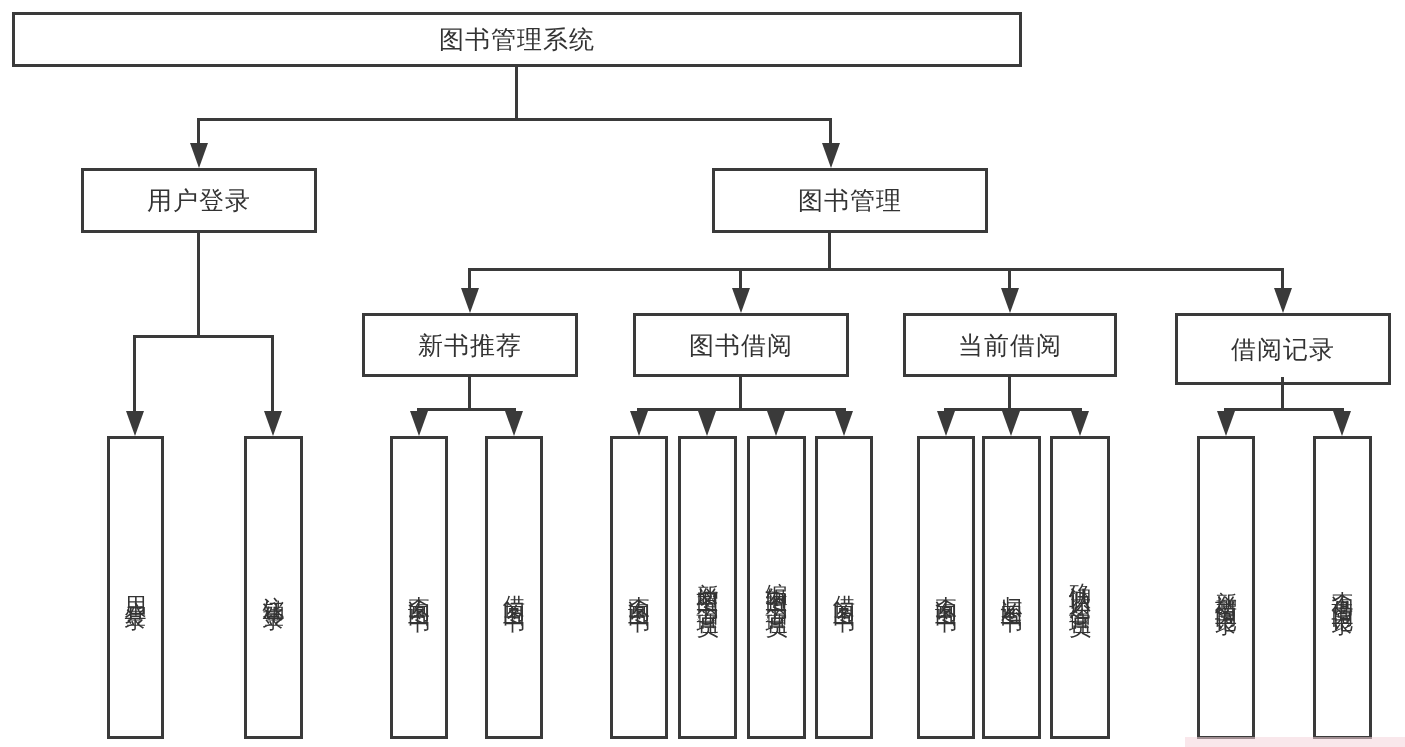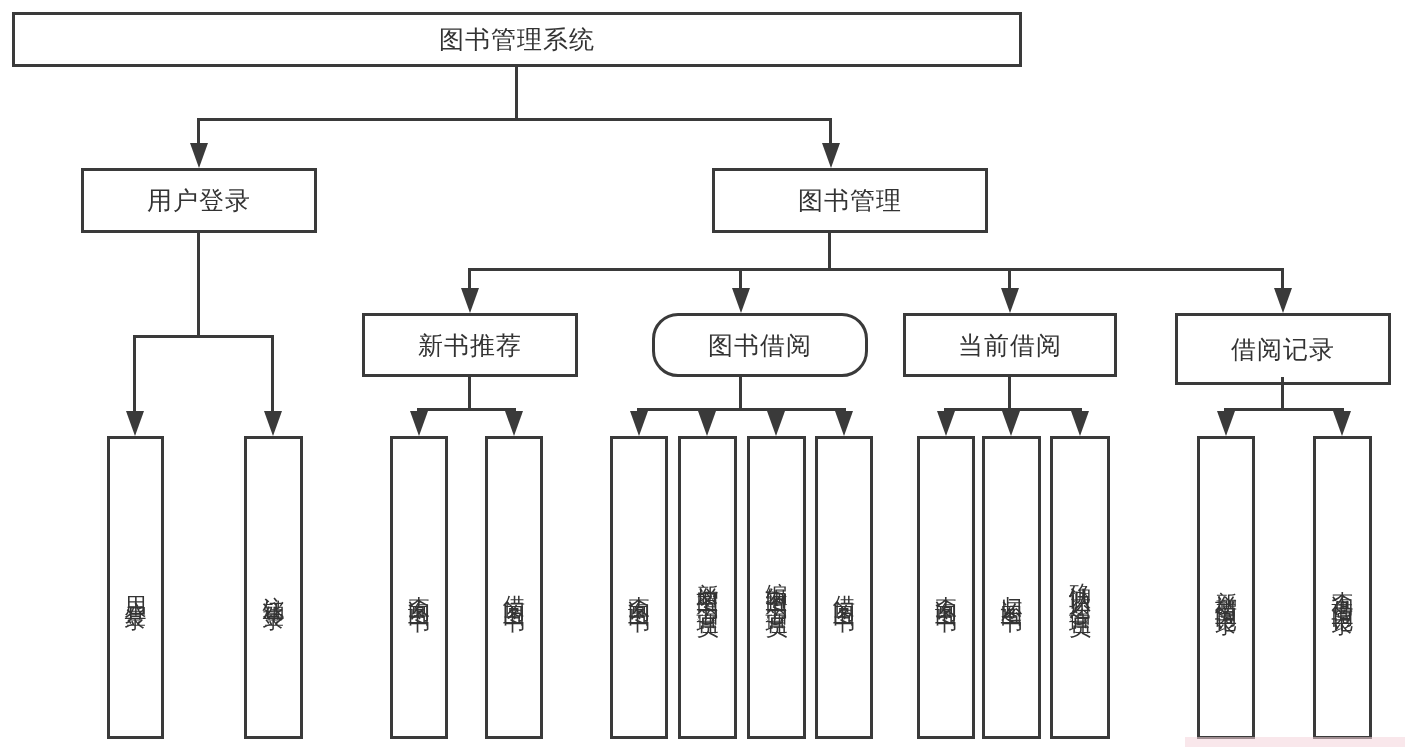--- a/index.html
+++ b/index.html
@@ -77,21 +77,21 @@
   <div class="vl" style="left:739px;top:268px;height:22px;"></div>
   <div class="arr" style="left:732px;top:288px;"></div>
   <div class="vl" style="left:1008px;top:268px;height:22px;"></div>
   <div class="arr" style="left:1001px;top:288px;"></div>
   <div class="vl" style="left:1281px;top:268px;height:22px;"></div>
   <div class="arr" style="left:1274px;top:288px;"></div>
 
   <div class="node hnode" style="left:362px;top:313px;width:216px;height:64px;">
     <span>新书推荐</span>
   </div>
-  <div class="node hnode" style="left:652px;top:313px;width:216px;height:64px;border-radius:26px;">
+  <div class="node hnode" style="left:633px;top:313px;width:216px;height:64px;">
     <span>图书借阅</span>
   </div>
   <div class="node hnode" style="left:903px;top:313px;width:214px;height:64px;">
     <span>当前借阅</span>
   </div>
   <div class="node hnode" style="left:1175px;top:313px;width:216px;height:72px;">
     <span>借阅记录</span>
   </div>
 
   <div class="vl" style="left:468px;top:377px;height:31px;"></div>

